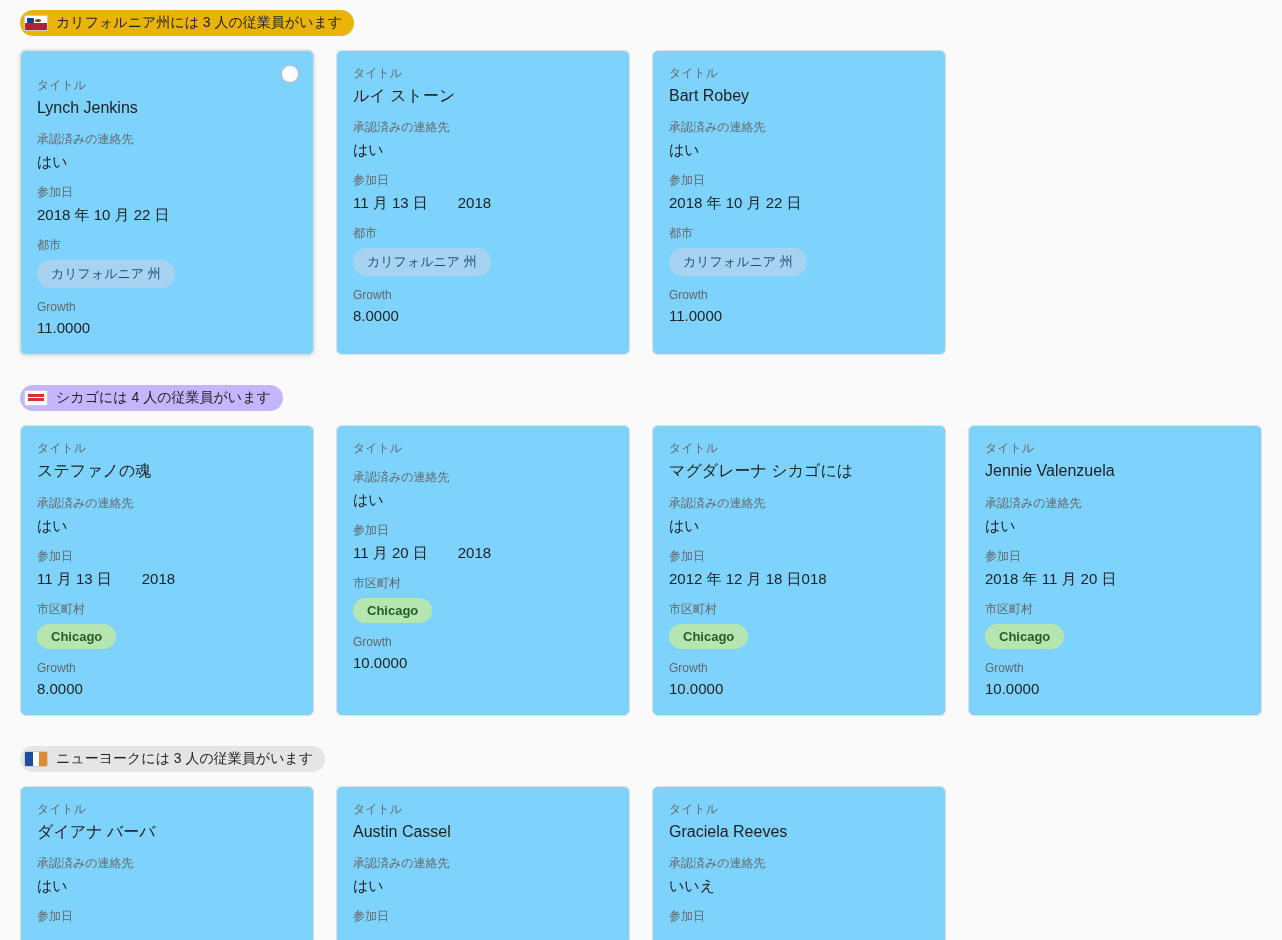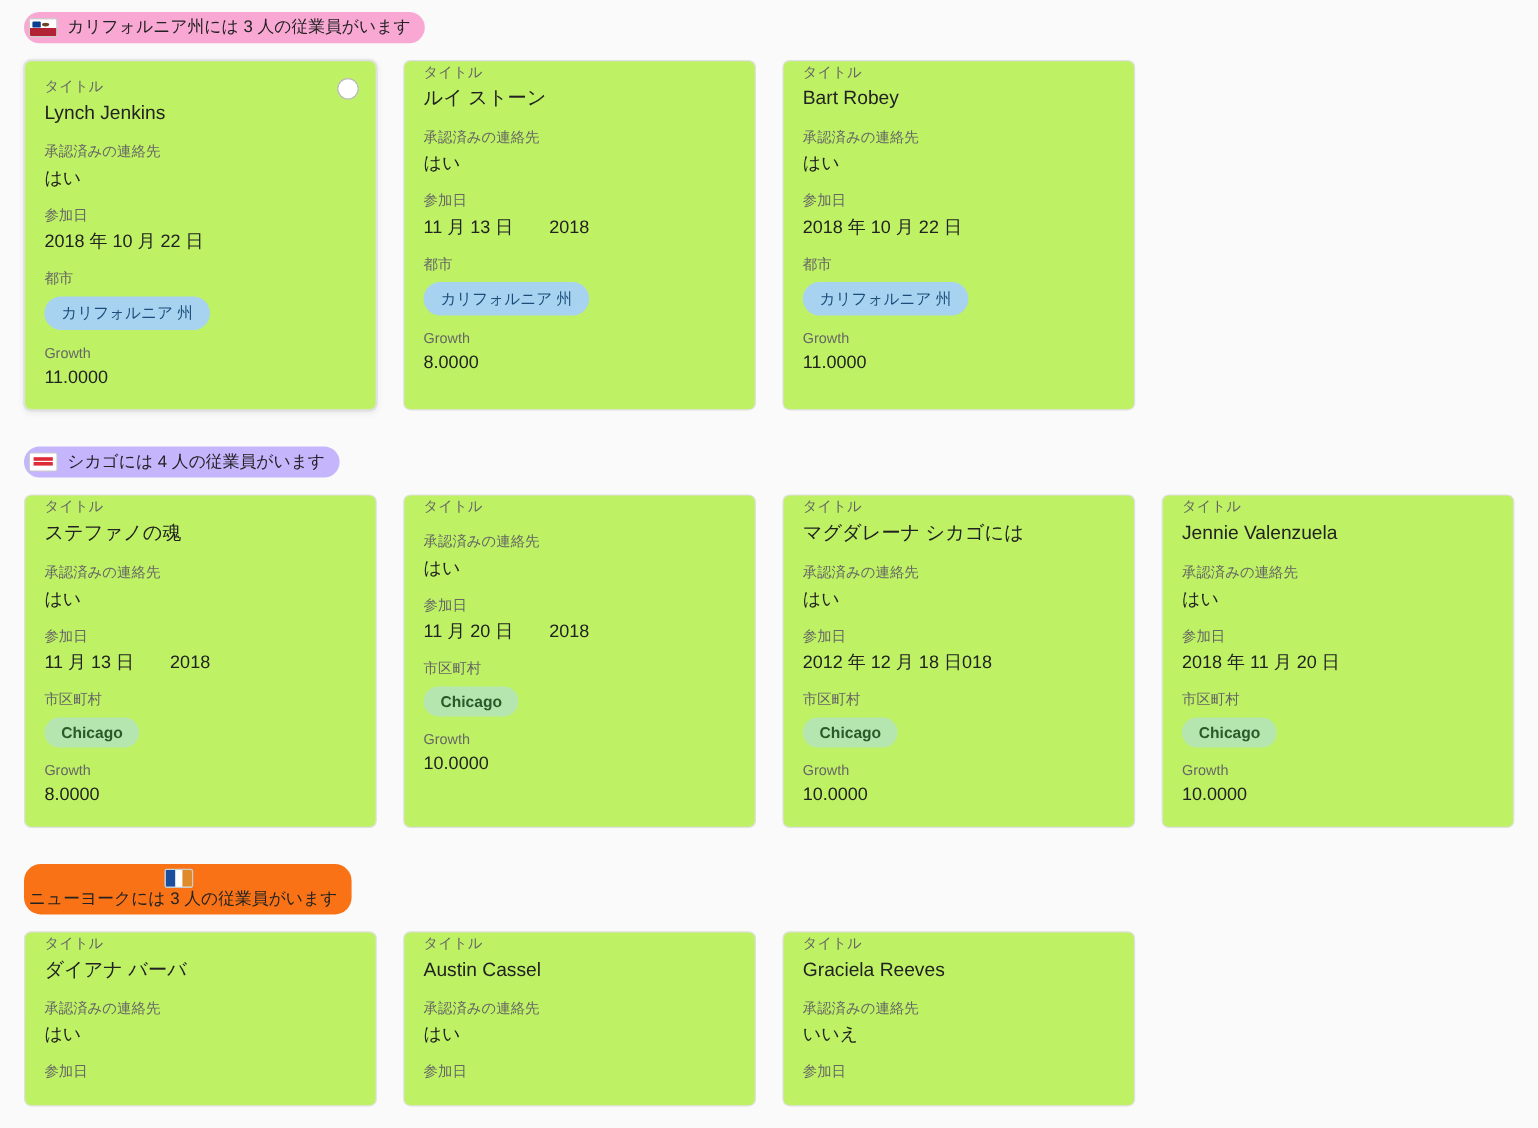--- a/index.html
+++ b/index.html
@@ -13,23 +13,23 @@
 .group { margin-bottom: 30px; }
 .group-header {
   display: inline-flex;
   align-items: center;
   padding: 4px 12px 4px 4px;
   border-radius: 14px;
   font-size: 14px;
   margin-bottom: 14px;
   color: #222;
 }
-.group-header.blue { background: #f9a8d4; }
+.group-header.blue { background: #eab308; }
 .group-header.green { background: #c4b5fd; }
-.group-header.yellow { background: #f97316; flex-direction: column; }
+.group-header.yellow { background: #e5e5e5; }
 .flag-icon {
   width: 24px; height: 16px;
   background: #fff;
   border: 1px solid #ccc;
   margin-right: 8px;
   display: inline-flex;
   align-items: center;
   justify-content: center;
   border-radius: 2px;
   overflow: hidden;
@@ -42,24 +42,24 @@
 .flag-chi::before { content:""; position:absolute; top:3px; left:3px; right:3px; height:3px; background:#de2b36; box-shadow: 0 4px 0 #de2b36; }
 .flag-ny { display:inline-flex; }
 .flag-ny::before { content:""; position:absolute; left:0; top:0; bottom:0; width:8px; background:#1b4f9e; }
 .flag-ny::after { content:""; position:absolute; right:0; top:0; bottom:0; width:8px; background:#e08a2e; }
 .cards {
   display: grid;
   grid-template-columns: repeat(4, 1fr);
   gap: 22px;
 }
 .card {
-  background: #bef264;
+  background: #7dd3fc;
   border: 1px solid #e0e0e0;
   border-radius: 6px;
-  padding: 1px 16px 16px 16px;
+  padding: 14px 16px 16px 16px;
   position: relative;
 }
 .card.selected {
   box-shadow: 0 0 0 1px rgba(0,0,0,0.06), 0 2px 6px rgba(0,0,0,0.08);
 }
 .radio {
   position: absolute;
   top: 14px; right: 14px;
   width: 18px; height: 18px;
   border: 1.5px solid #bbb;

